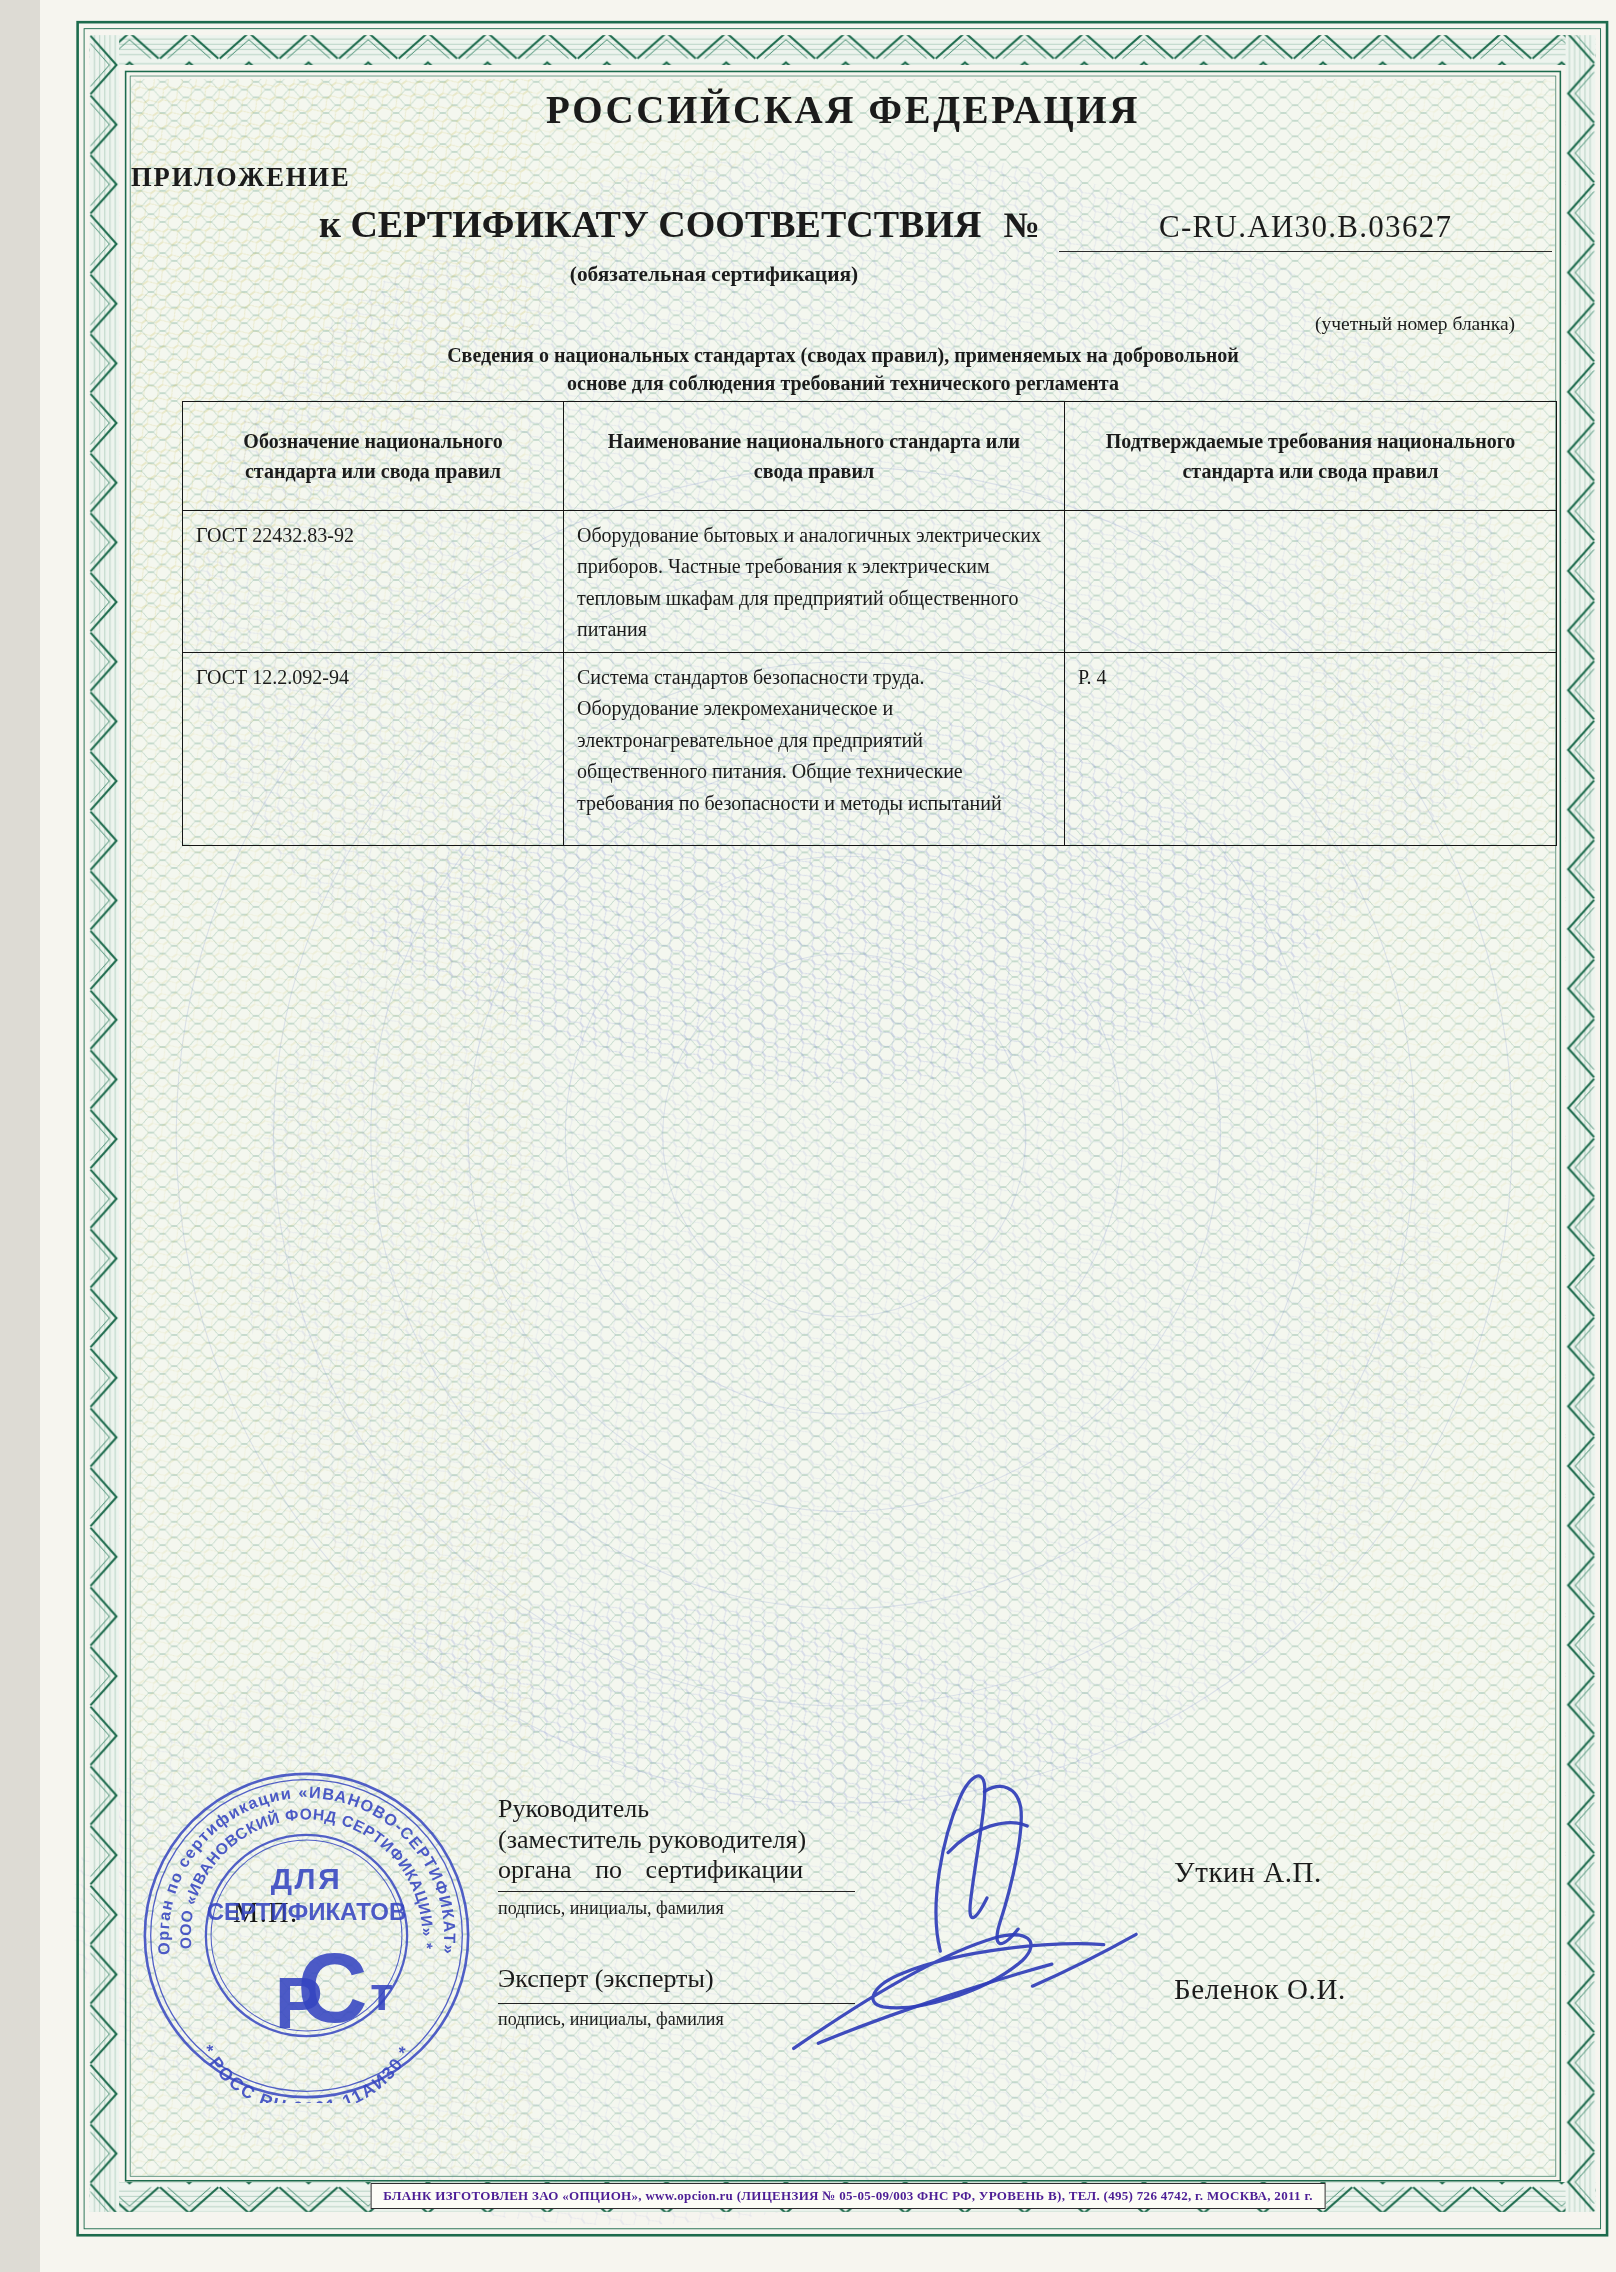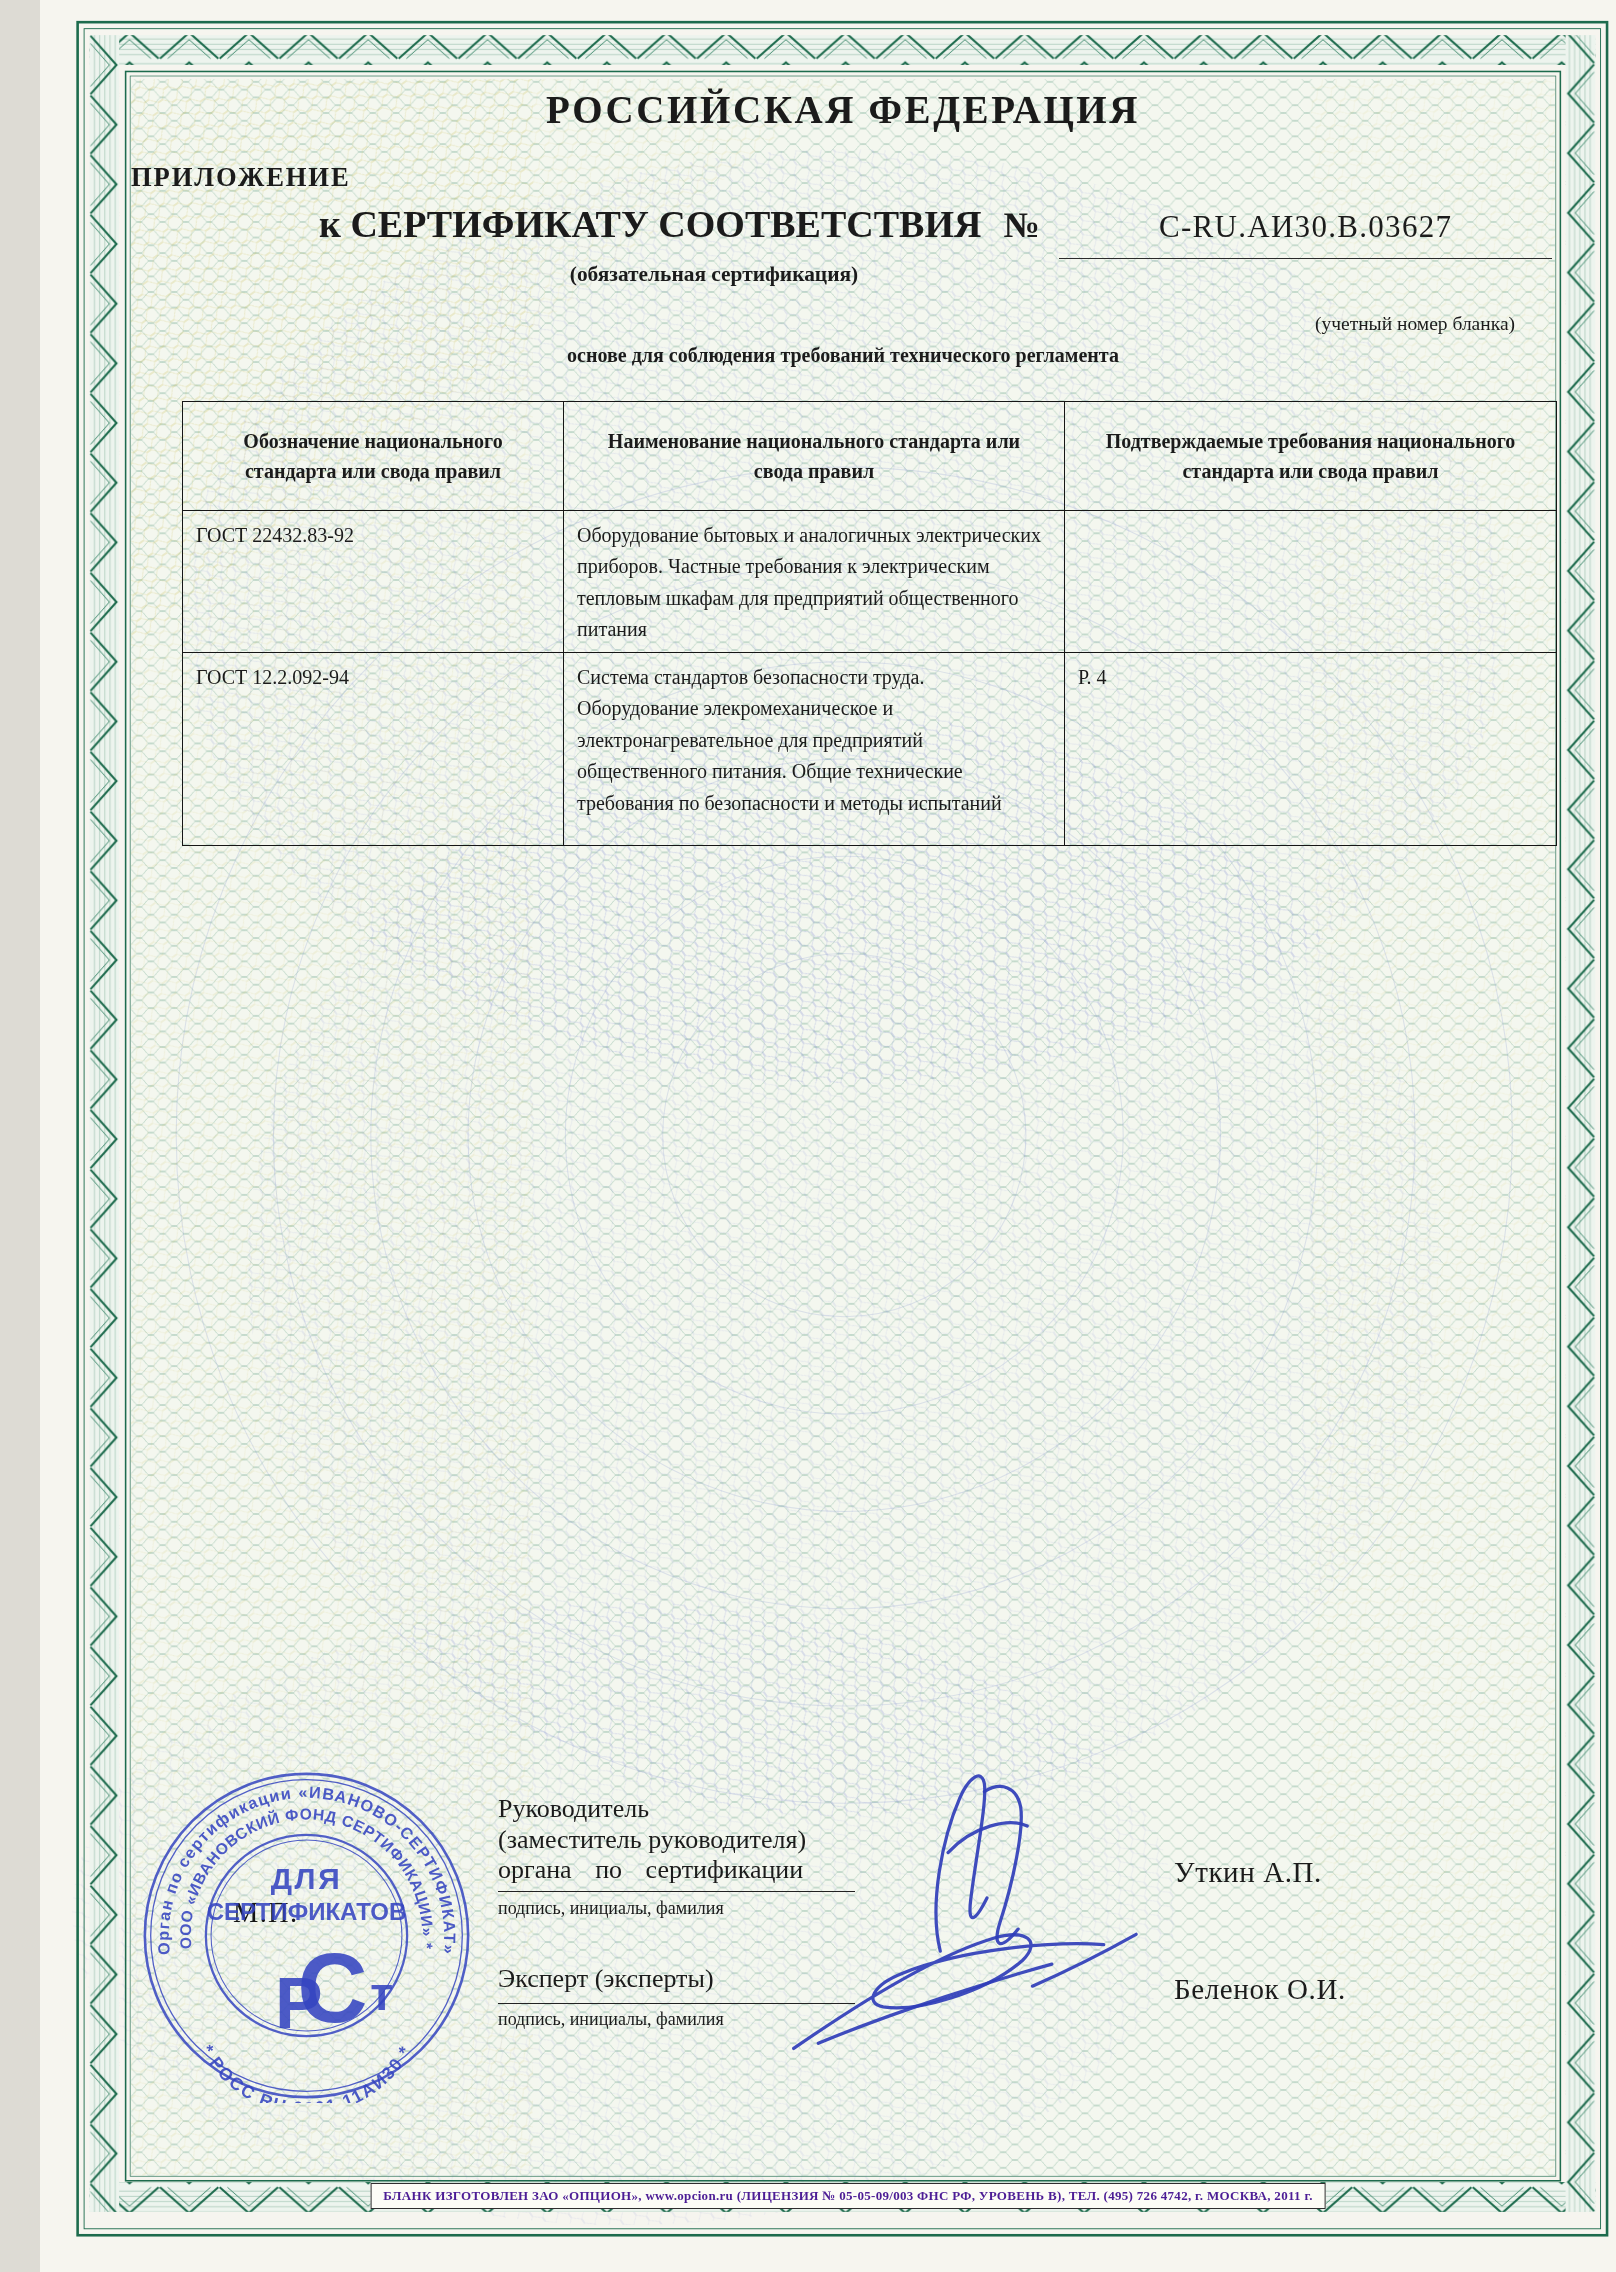--- a/index.html
+++ b/index.html
@@ -24,21 +24,21 @@
     text-align:left;font-size:26.6px;font-weight:bold;letter-spacing:1.9px;
   }
   .cert-line{
     left:279px;top:202px;width:1284px;
     display:flex;align-items:baseline;font-weight:bold;font-size:38px;white-space:nowrap;
   }
   .cert-line .numsign{margin-left:22px;font-size:36px;}
   .cert-number{
     display:inline-block;margin-left:19.5px;width:493px;text-align:center;
     font-weight:normal;font-size:31px;letter-spacing:1.3px;
-    border-bottom:1.9px solid #2b2b2b;padding-bottom:13px;
+    border-bottom:1.9px solid #2b2b2b;padding-bottom:6px;
   }
   .mandatory{
     left:272px;top:262px;width:804px;
     text-align:center;font-size:21.4px;font-weight:bold;
   }
   .tr-line{
     left:1136px;top:270px;display:flex;align-items:baseline;
   }
   .tr-label{font-size:35px;font-weight:bold;letter-spacing:2.6px;}
   .blank-number{
@@ -162,20 +162,21 @@
     <span>к СЕРТИФИКАТУ СООТВЕТСТВИЯ</span>
     <span class="numsign">№</span>
     <span class="cert-number">C-RU.АИ30.В.03627</span>
   </div>
 
   <div class="abs mandatory">(обязательная сертификация)</div>
 
   <div class="abs blank-caption">(учетный номер бланка)</div>
 
   <div class="abs intro">
+    <div>Сведения о национальных стандартах (сводах правил), применяемых на добровольной</div>
     <div>основе для соблюдения требований технического регламента</div>
   </div>
 
   <div class="abs std-table-wrap">
     <table class="std">
       <colgroup>
           <col style="width:381px">
           <col style="width:501px">
           <col style="width:492px">
         </colgroup>

